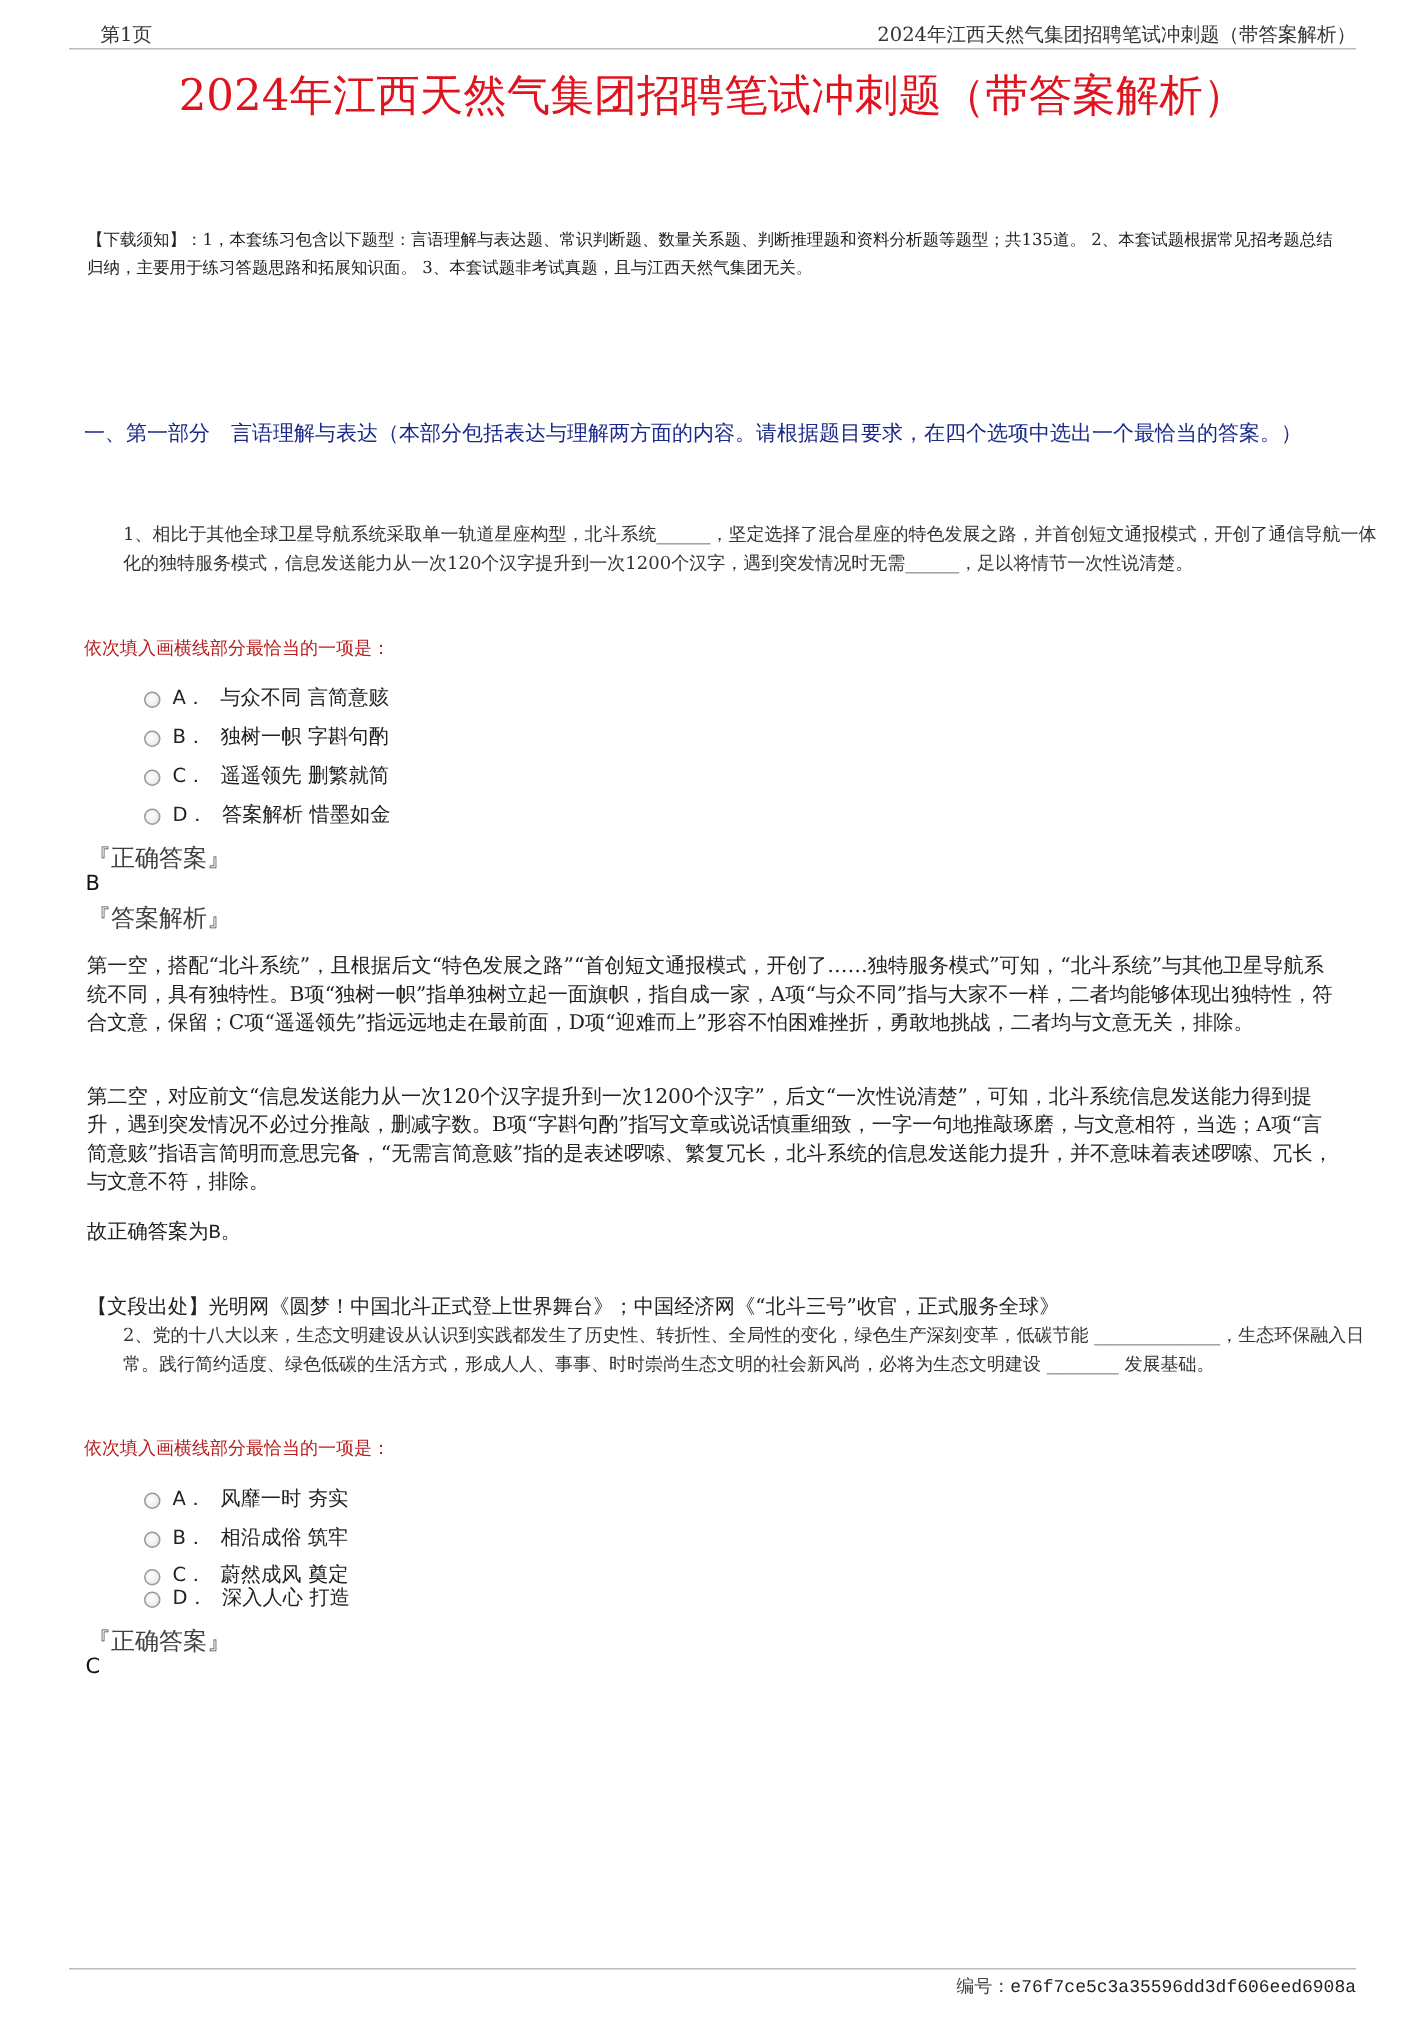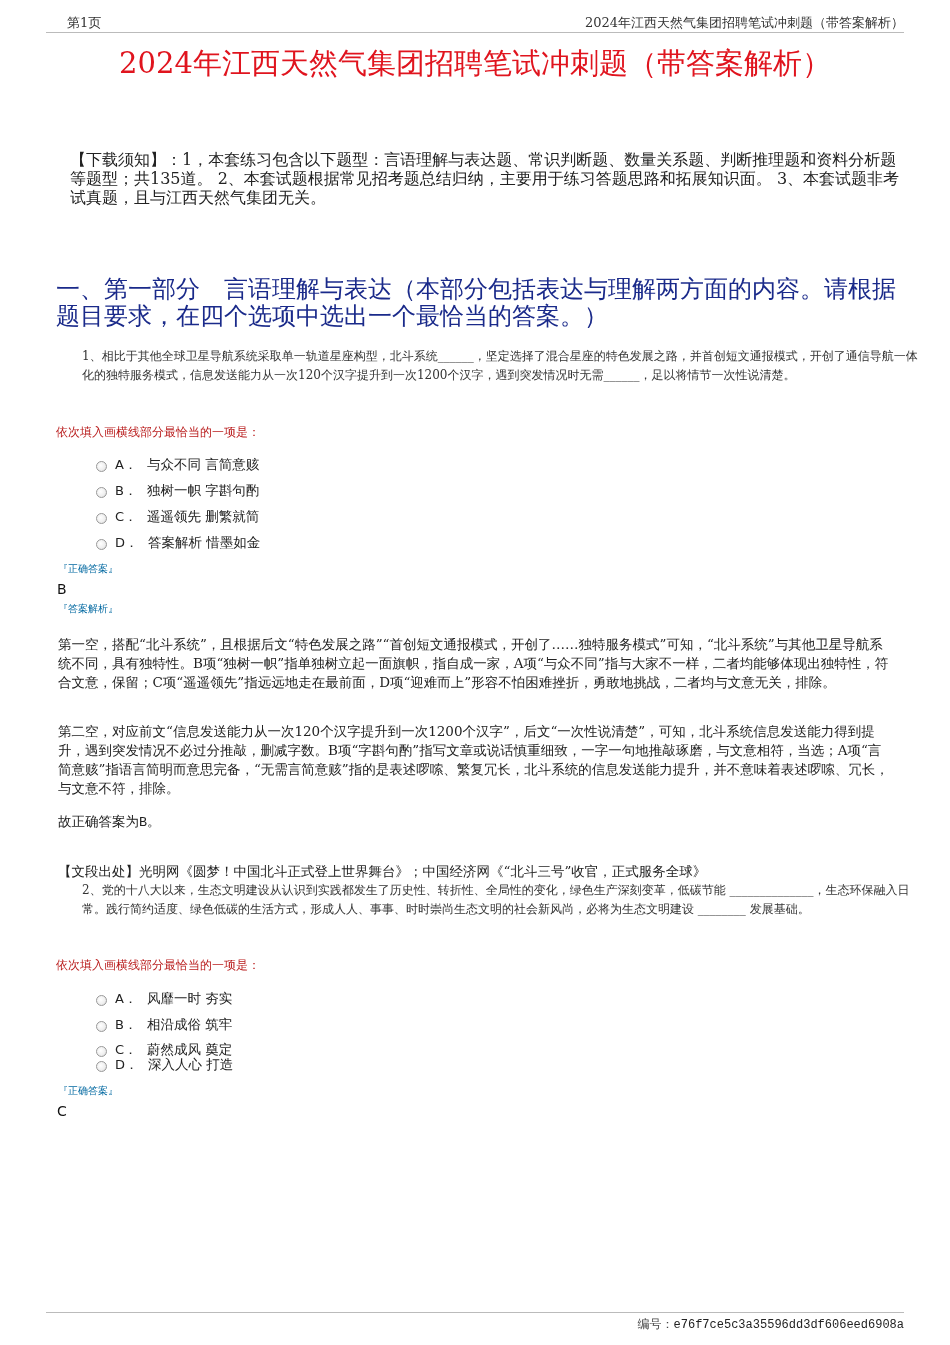--- a/index.html
+++ b/index.html
@@ -3,29 +3,29 @@
 <meta charset="utf-8">
 <style>
   html, body { margin: 0; padding: 0; background: #ffffff; }
   body { width: 950px; height: 1345px; position: relative; overflow: hidden;
          font-family: "DejaVu Serif", "Liberation Serif", serif; color: #222; }
   .abs { position: absolute; }
   .header-left { left: 46px; top: 14px; font-size: 13px; color: #333; margin-left: 21px; }
   .header-right { right: 46px; top: 14px; font-size: 13px; color: #333; }
   .header-rule { left: 46px; right: 46px; top: 32px; height: 1px; background: #bbbbbb; }
   .doc-title { left: 0; width: 950px; top: 44px; text-align: center; font-size: 29px; color: #e0141e; letter-spacing: 0px; }
-  .notice { left: 58px; top: 150px; width: 840px; font-size: 16px; line-height: 19px; color: #222; margin-left: 12px; }
-  .section-heading { left: 56px; top: 276px; width: 840px; font-size: 24px; line-height: 27px; color: #1a2a8a; }
+  .notice { left: 58px; top: 150px; width: 840px; font-size: 11px; line-height: 19px; color: #222; }
+  .section-heading { left: 56px; top: 276px; width: 840px; font-size: 14px; line-height: 27px; color: #1a2a8a; }
   .q-stem { left: 56px; width: 842px; font-size: 12px; line-height: 19px; color: #333; margin-left: 26px; }
   .q-prompt { left: 56px; font-size: 12px; color: #b91c1c; }
   .option { left: 96px; font-size: 13.5px; color: #222; display: flex; align-items: center; }
   .radio { width: 9px; height: 9px; border: 1px solid #999; border-radius: 50%;
            background: radial-gradient(circle at 40% 40%, #fff 0%, #eee 60%, #ccc 100%); margin-right: 8px; margin-top: 3px; }
   .opt-letter { font-family: "DejaVu Sans", sans-serif; font-size: 13px; margin-right: 10px; }
-  .bracket-label { left: 58px; font-size: 10px; color: #0369a1; }
+  .bracket-label { left: 58px; font-size: 16px; color: #404040; }
   .answer-letter { left: 57px; font-family: "DejaVu Sans", sans-serif; font-size: 14px; color: #111; }
   .para { left: 58px; width: 836px; font-size: 13.5px; line-height: 19px; color: #222; }
   .footer-rule { left: 46px; right: 46px; top: 1312px; height: 1px; background: #bbbbbb; }
   .footer-left { left: 46px; top: 1380px; font-size: 12px; color: #4c1d95; }
   .footer-right { right: 46px; top: 1316px; font-size: 12px; color: #444; }
   .footer-right .code { font-family: Liberation Mono, monospace; color: #222; }
 </style>
 </head>
 <body>
 

